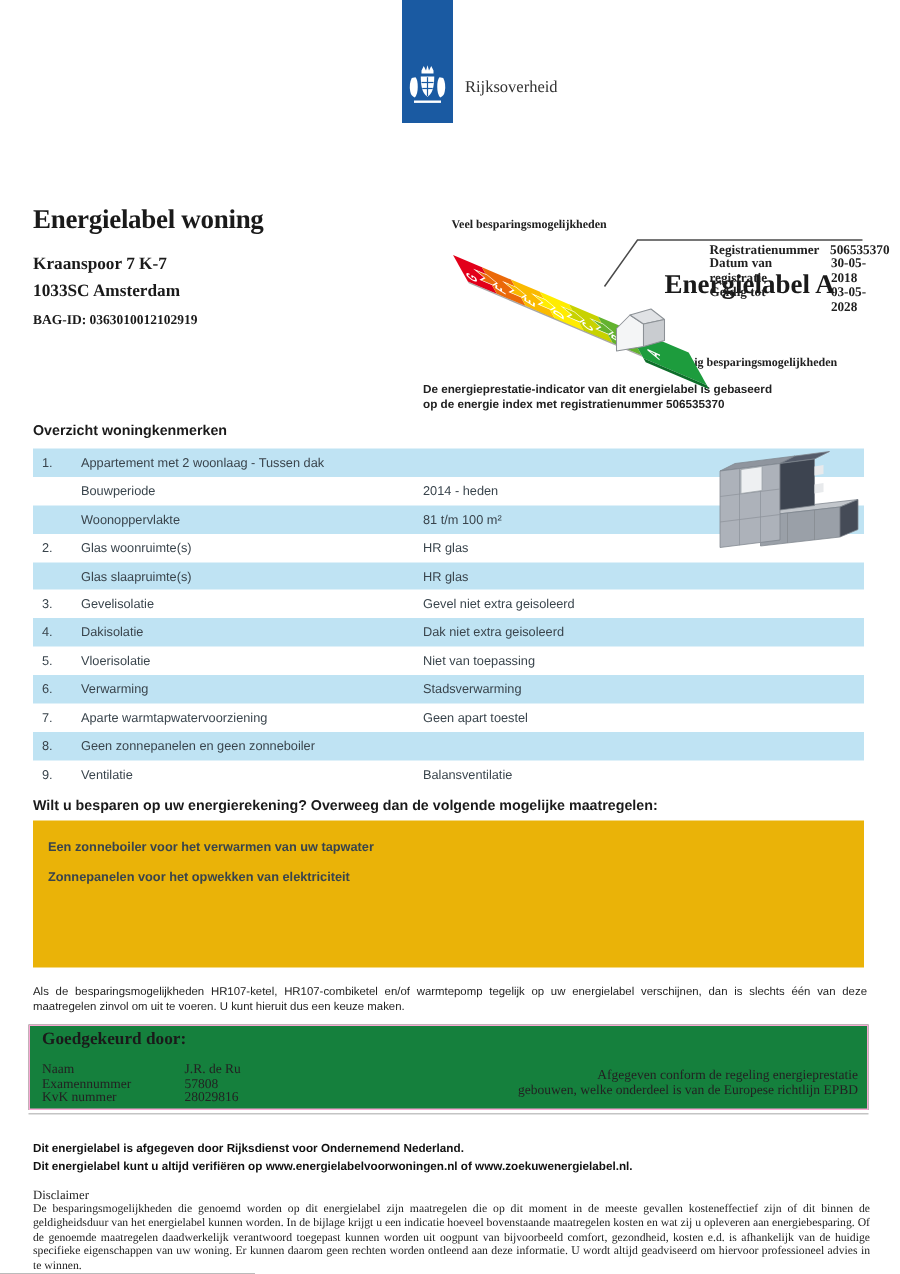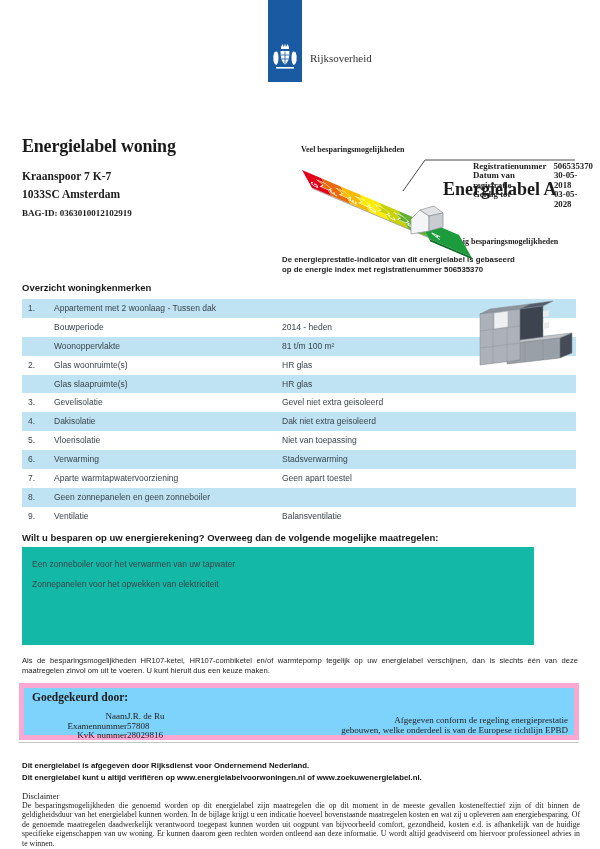--- a/index.html
+++ b/index.html
@@ -35,33 +35,33 @@
   .overview-heading{left:22px;top:282px;font-size:9.5px;font-weight:bold;color:#1a1a1a;}
   .table{left:22px;top:299px;width:554px;}
   .trow{display:flex;height:18.9px;line-height:18.9px;font-size:8.5px;color:#39444c;}
   .trow.shaded{background:#bfe3f3;}
   .tnum{width:32px;padding-left:6px;box-sizing:border-box;}
   .tlabel{width:228px;}
   .tvalue{flex:1;}
 
   
   .advice-heading{left:22px;top:532px;font-size:9.5px;font-weight:bold;color:#1a1a1a;}
-  .advice-box{left:22px;top:547px;width:512px;height:98px;background:#14b8a6;}
+  .advice-box{left:22px;top:547px;width:554px;height:98px;background:#eab308;font-weight:bold;}
   .advice-item{position:absolute;left:10px;font-size:8.5px;color:#39444c;}
   .advice-item.i0{top:12px;}
   .advice-item.i1{top:32px;}
 
   .measures-note{left:22px;top:656px;width:556px;font-size:7.6px;line-height:9.6px;color:#222;text-align:justify;}
 
   
-  .approval{left:19px;top:683px;width:560px;height:57px;border:5px solid #f9a8d4;background:#7dd3fc;box-sizing:border-box;}
+  .approval{left:19px;top:683px;width:560px;height:57px;border:1px solid #f9a8d4;background:#15803d;box-sizing:border-box;}
   .approval-heading{position:absolute;left:8px;top:3px;font-size:11.5px;font-weight:bold;color:#1a1a1a;font-family:"Liberation Serif",serif;}
   .approval-rows{position:absolute;left:8px;top:24px;font-size:9px;line-height:9.6px;color:#222;font-family:"Liberation Serif",serif;}
   .ap-row{display:flex;}
-  .ap-row .al{width:95px;text-align:right;}
+  .ap-row .al{width:95px;}
   .conformity{position:absolute;right:6px;top:27px;width:290px;text-align:right;font-size:9px;line-height:10px;color:#222;font-family:"Liberation Serif",serif;}
 
   .footer-rule{left:19px;top:742px;width:560px;height:1px;background:#c4c4c4;}
   .footer-b1{left:22px;top:761px;font-size:7.8px;font-weight:bold;color:#111;}
   .footer-b2{left:22px;top:773px;font-size:7.8px;font-weight:bold;color:#111;}
   .disclaimer-title{left:22px;top:791px;font-size:8.5px;color:#222;font-family:"Liberation Serif",serif;}
   .disclaimer-text{left:22px;top:801px;width:558px;font-size:7.8px;line-height:9.4px;color:#222;text-align:justify;font-family:"Liberation Serif",serif;}
 
   
   .overlay{left:0;top:0;width:600px;height:849px;pointer-events:none;}

